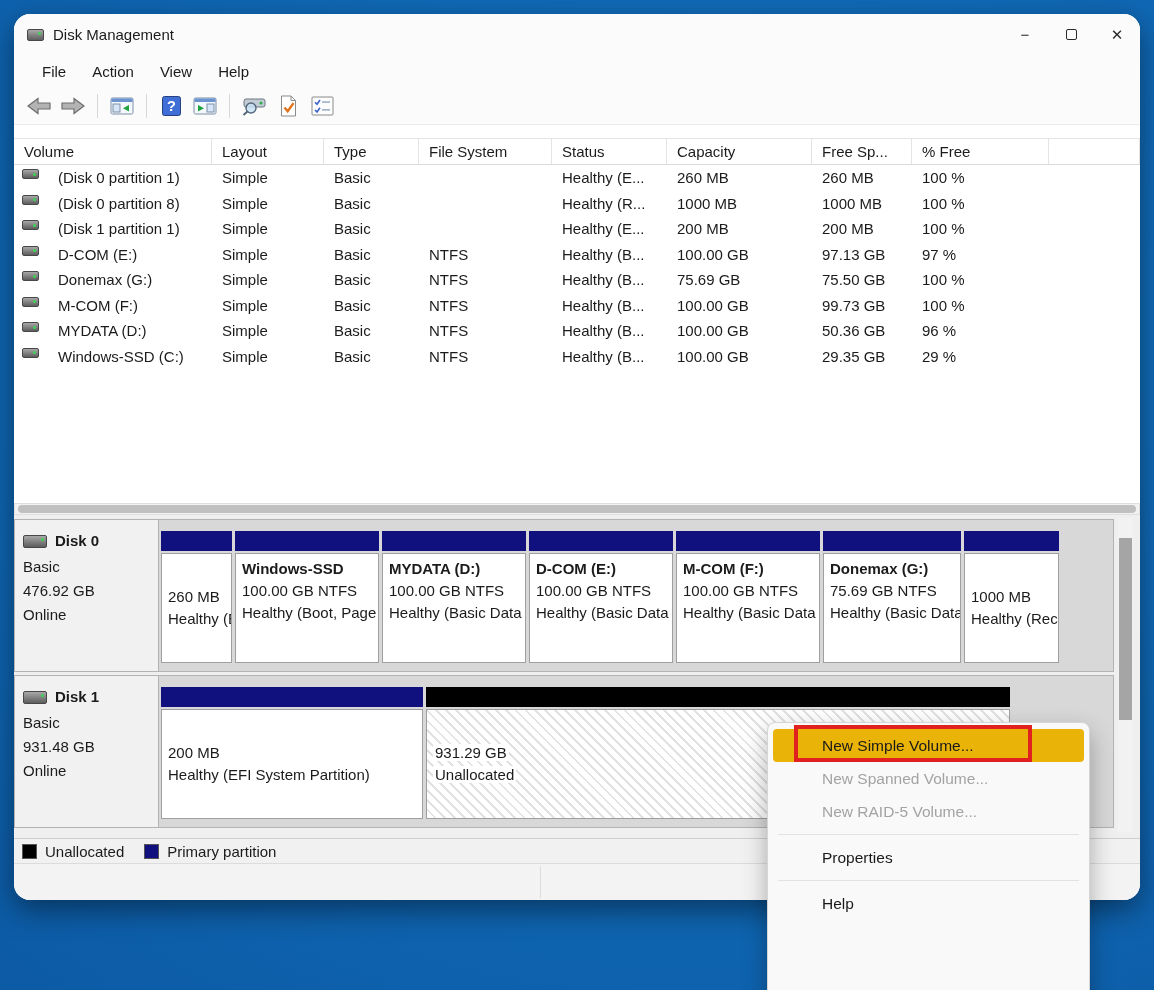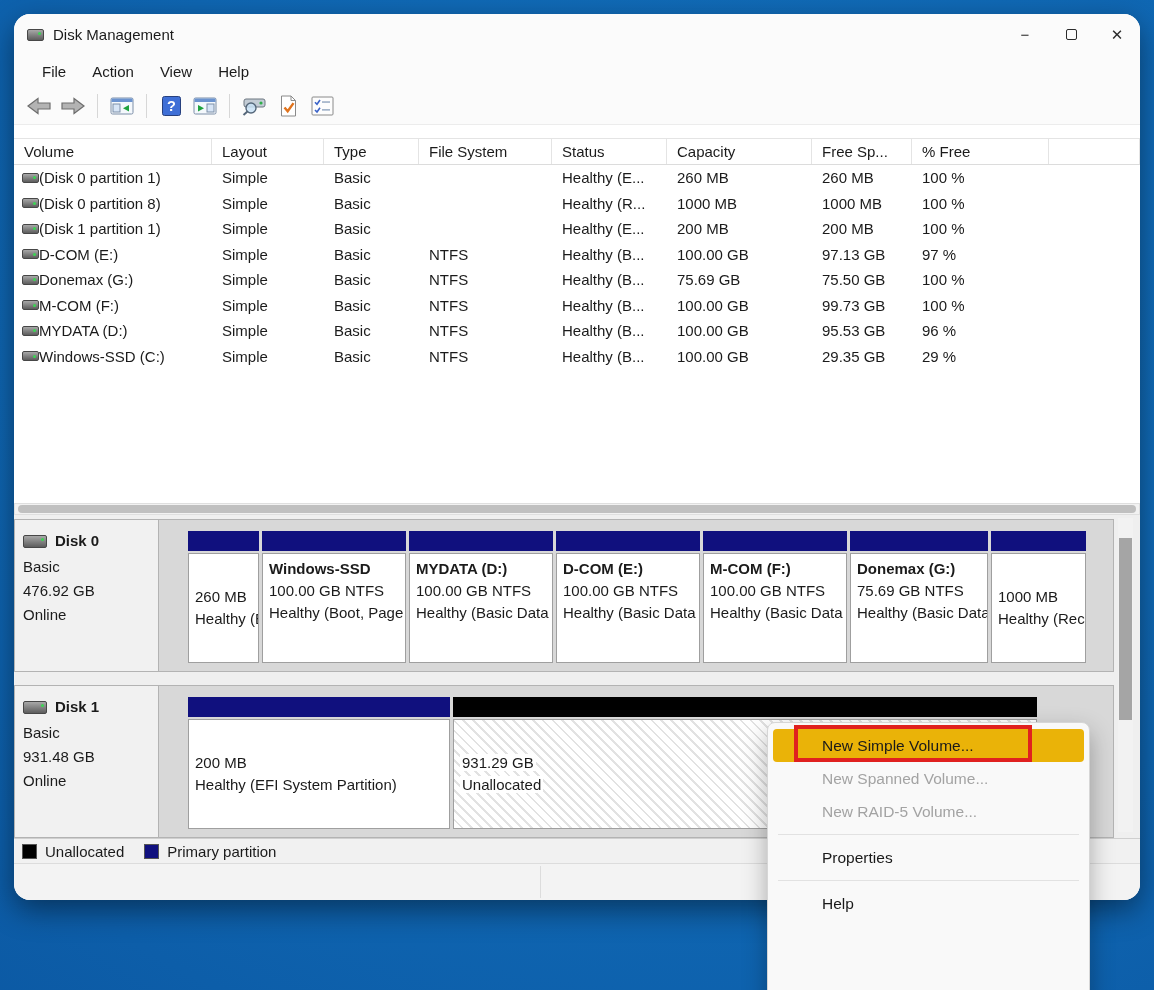--- a/index.html
+++ b/index.html
@@ -27,30 +27,30 @@
   .toolbar { height:37px; display:flex; align-items:center; padding-left:10px; gap:4px; background:#fbfbfb; border-bottom:1px solid #ececec; }
   .tb-btn { width:30px; height:28px; display:flex; align-items:center; justify-content:center; background:transparent; border:none; }
   .tb-sep { width:1px; height:24px; background:#d7d7d7; margin:0 5px; }
   
   .main-list { position:absolute; top:111px; left:0; right:0; height:390px; background:#fff; }
   .grid-row { display:grid; grid-template-columns:198px 112px 95px 133px 115px 145px 100px 137px 1fr; }
   .lv-header { margin-top:13px; border-top:1px solid #e4e4e4; border-bottom:1px solid #dcdcdc; }
   .lv-header .hcell { padding:4px 0 4px 10px; font-size:15px; border-right:1px solid #e4e4e4; white-space:nowrap; overflow:hidden; }
   .lv-row { height:25.5px; align-items:center; font-size:15px; }
   .lv-row .cell { padding-left:10px; white-space:nowrap; overflow:hidden; }
-  .lv-row .cell.vol { display:flex; align-items:center; gap:0; padding-left:8px; }
+  .lv-row .cell.vol { display:flex; gap:19px; padding-left:8px; }
   .hdd { display:inline-block; width:17px; height:10px; flex:0 0 17px;
          background:linear-gradient(#a8a8a8,#5d5d5d); border:1px solid #474747; border-radius:2px; position:relative; }
   .hdd::after { content:""; position:absolute; right:2px; top:2.5px; width:3px; height:3px; border-radius:50%; background:#3bd553; }
   
   .hscroll { position:absolute; top:489px; left:0; right:0; height:12px; background:#f2f2f2; border:1px solid #dfdfdf; }
   .hscroll .thumb { position:absolute; left:3px; right:3px; top:1px; height:8px; background:#c0c0c0; border-radius:4px; }
   
   .diskview { position:absolute; top:501px; left:0; right:0; height:323px; background:#efefef; padding:4px 0 0 0; }
-  .disk-row { width:1100px; height:153px; display:flex; border:1px solid #b3b3b3; background:#d8d8d8; margin-bottom:13px;gap:27px; }
+  .disk-row { width:1100px; height:153px; display:flex; border:1px solid #b3b3b3; background:#d8d8d8; margin-bottom:3px; }
   .disk-label { width:144px; background:#f1f1f1; border-right:1px solid #b3b3b3; padding:9px 6px 0 8px; font-size:15px; line-height:24px; }
   .disk-label .name-line { display:flex; align-items:center; gap:8px; font-weight:bold; margin-bottom:2px; }
   .disk-label .hdd { width:24px; height:13px; flex:0 0 24px; }
   .disk-parts { flex:1; display:flex; gap:3px; padding:11px 2px 8px 2px; overflow:hidden; }
   .part { display:flex; flex-direction:column; flex:0 0 auto; }
   .part-head { height:20px; }
   .part-body { flex:1; margin-top:2px; background:#fff; border:1px solid #9f9f9f;
                padding:4px 6px; font-size:15px; line-height:22px; white-space:nowrap; overflow:hidden;
                display:flex; flex-direction:column; }
   .part-body.center { justify-content:center; }
@@ -262,21 +262,21 @@
         <div class="grid-row lv-row">
           <div class="cell vol">
             <span class="hdd"></span>
             <span>MYDATA (D:)</span>
           </div>
           <div class="cell">Simple</div>
           <div class="cell">Basic</div>
           <div class="cell">NTFS</div>
           <div class="cell">Healthy (B...</div>
           <div class="cell">100.00 GB</div>
-          <div class="cell">95.53 GB</div>
+          <div class="cell">50.36 GB</div>
           <div class="cell">96 %</div>
         </div>
         <div class="grid-row lv-row">
           <div class="cell vol">
             <span class="hdd"></span>
             <span>Windows-SSD (C:)</span>
           </div>
           <div class="cell">Simple</div>
           <div class="cell">Basic</div>
           <div class="cell">NTFS</div>

